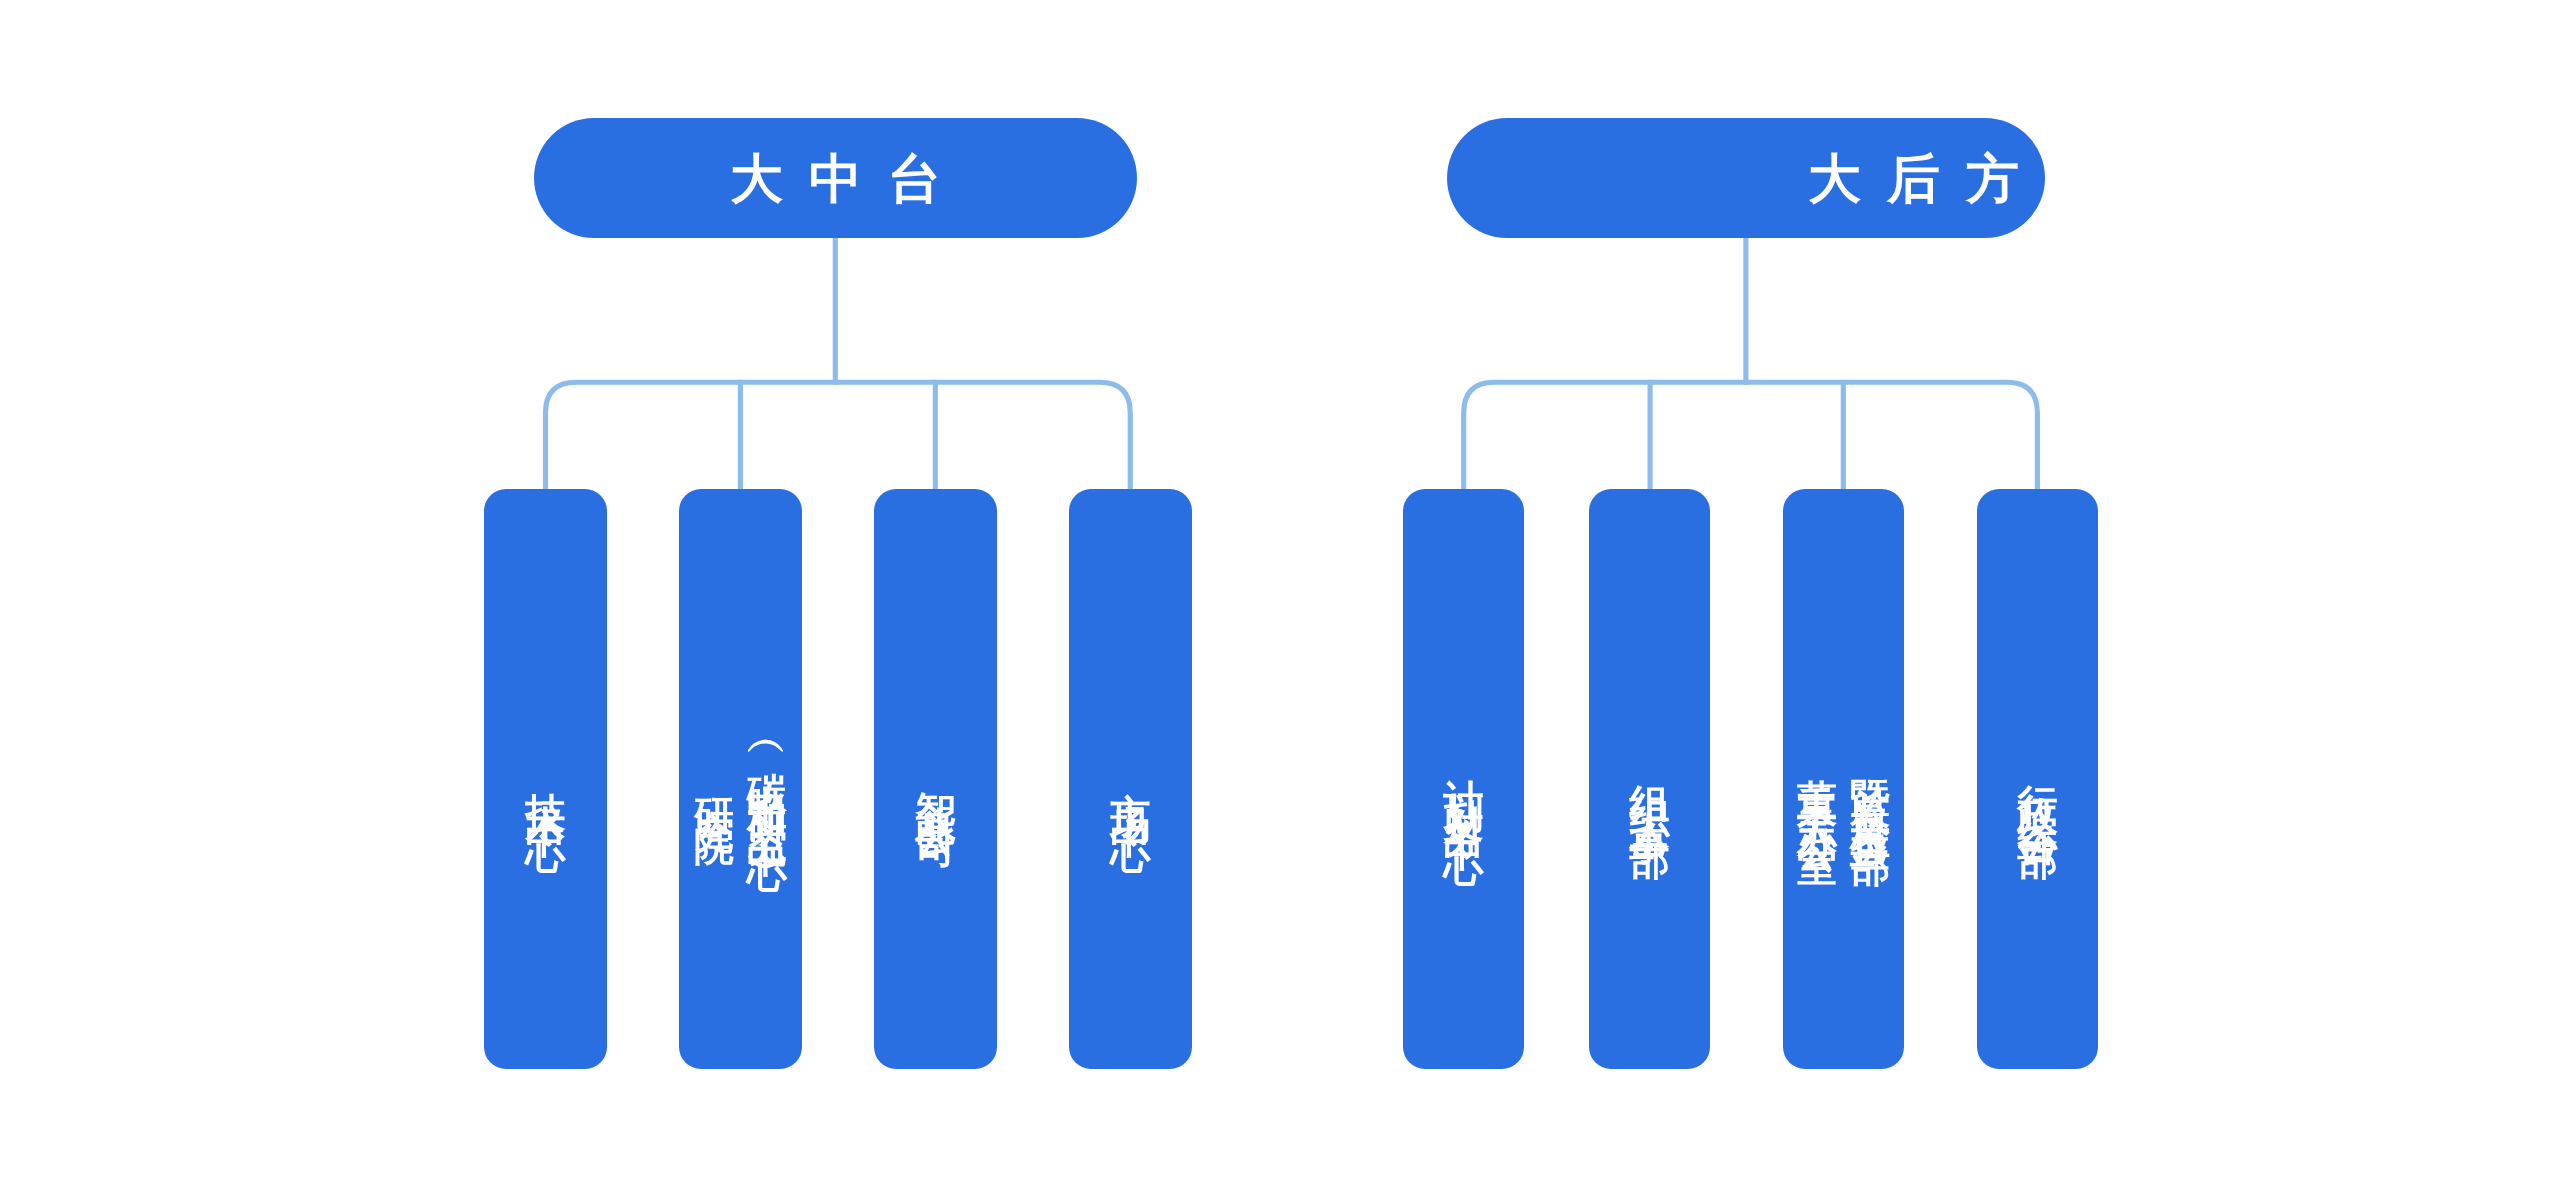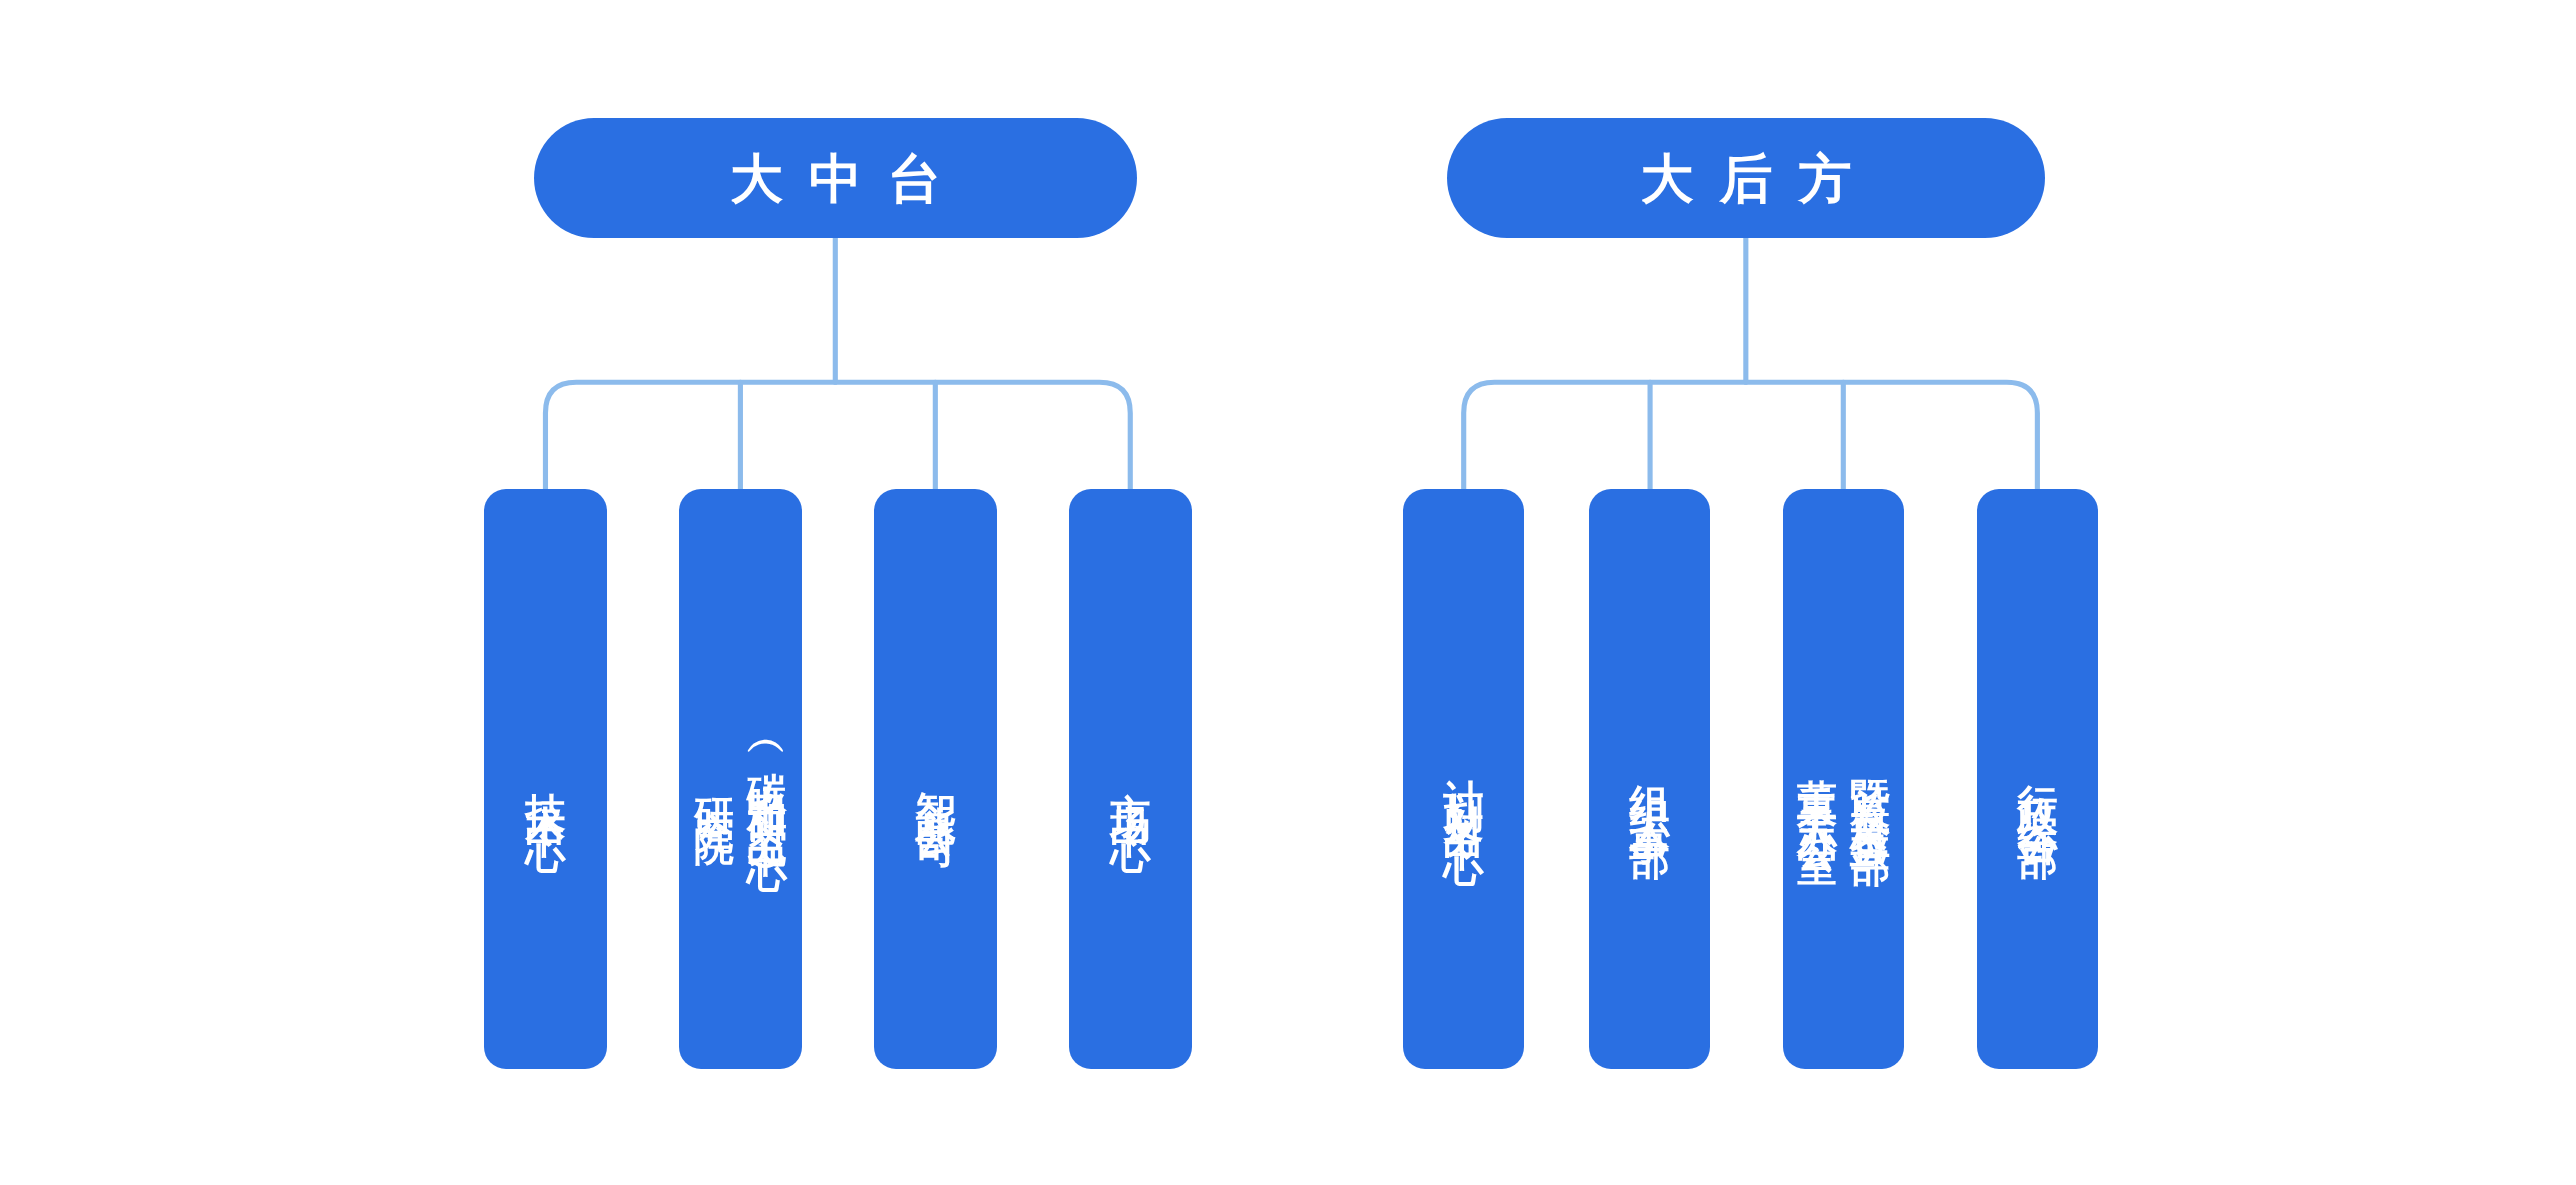--- a/index.html
+++ b/index.html
@@ -61,21 +61,21 @@
     writing-mode: vertical-lr;
     text-orientation: mixed;
     white-space: pre-line;
     text-align: center;
     letter-spacing: 13px;
     padding-top: 13px;
     line-height: 53px;
   }
   
   .pill-left  { left: 534px;  width: 603px; }
-  .pill-right { left: 1447px; width: 598px; }
+  .pill-right { left: 1447px; width: 598px; justify-content: flex-end; }
   .lg1 { left: 484px;  width: 123px; }
   .lg2 { left: 679px;  width: 123px; }
   .lg3 { left: 874px; width: 123px; }
   .lg4 { left: 1069px; width: 123px; }
   .rg1 { left: 1403px; width: 121px; }
   .rg2 { left: 1589px; width: 121px; }
   .rg3 { left: 1783px; width: 121px; }
   .rg4 { left: 1977px; width: 121px; }
 </style>
 </head>

